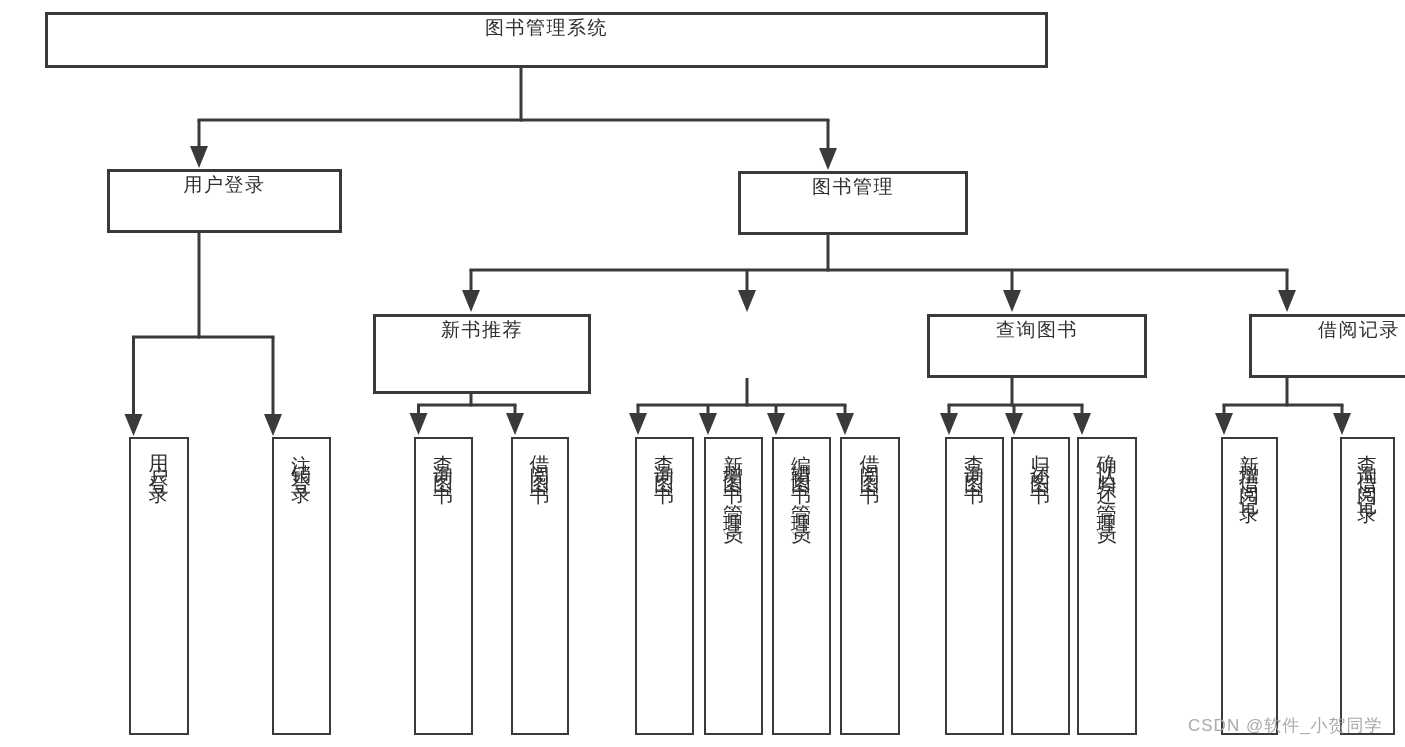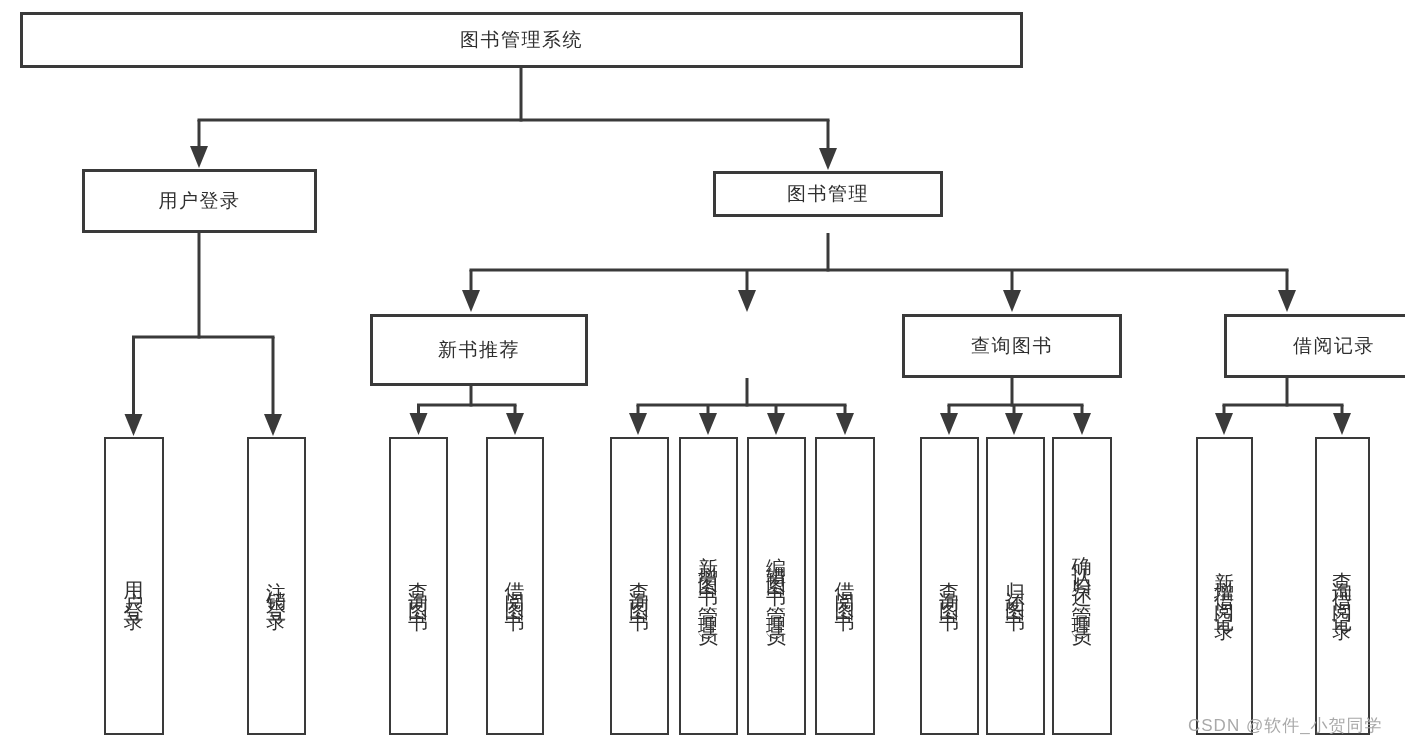--- a/index.html
+++ b/index.html
@@ -14,22 +14,23 @@
   html,body{background:var(--page-bg)}
   body{font-family:"Liberation Sans","DejaVu Sans",sans-serif;color:var(--text)}
   .canvas{position:relative;width:1405px;height:747px;background:var(--page-bg);overflow:hidden}
   .connectors{position:absolute;left:0;top:0;width:1405px;height:747px}
   .connectors line{stroke:var(--line);stroke-width:3}
   .connectors polygon{fill:var(--line)}
   .node{
     position:absolute;
     background:var(--box-bg);
     border:3px solid var(--box-border);
-    display:flex;align-items:center;justify-content:center;
+    display:flex;justify-content:center;
     color:var(--text);
+    margin-left:25px;
   }
   .node.h span{font-size:19px;letter-spacing:1.5px;white-space:nowrap}
   .node.root span{font-size:19px}
   .node.v{border-width:2.5px}
   .node.v span{
     writing-mode:vertical-rl;
     text-orientation:mixed;
     font-size:20px;
     letter-spacing:10px;
     line-height:1;
@@ -121,25 +122,25 @@
     </g>
   </svg>
 
   <div class="node h root" style="left:20px;top:12px;width:1003px;height:56px">
     <span>图书管理系统</span>
   </div>
 
   <div class="node h" style="left:82px;top:169px;width:235px;height:64px">
     <span>用户登录</span>
   </div>
-  <div class="node h" style="left:713px;top:171px;width:230px;height:46px">
+  <div class="node h" style="left:713px;top:171px;width:230px;height:64px">
     <span>图书管理</span>
   </div>
 
-  <div class="node h" style="left:370px;top:314px;width:218px;height:72px">
+  <div class="node h" style="left:348px;top:314px;width:218px;height:80px">
     <span>新书推荐</span>
   </div>
   <div class="node h" style="left:902px;top:314px;width:220px;height:64px">
     <span>查询图书</span>
   </div>
   <div class="node h" style="left:1224px;top:314px;width:220px;height:64px">
     <span>借阅记录</span>
   </div>
 
   <div class="node v" style="left:104px;top:437px;width:60px;height:298px">

